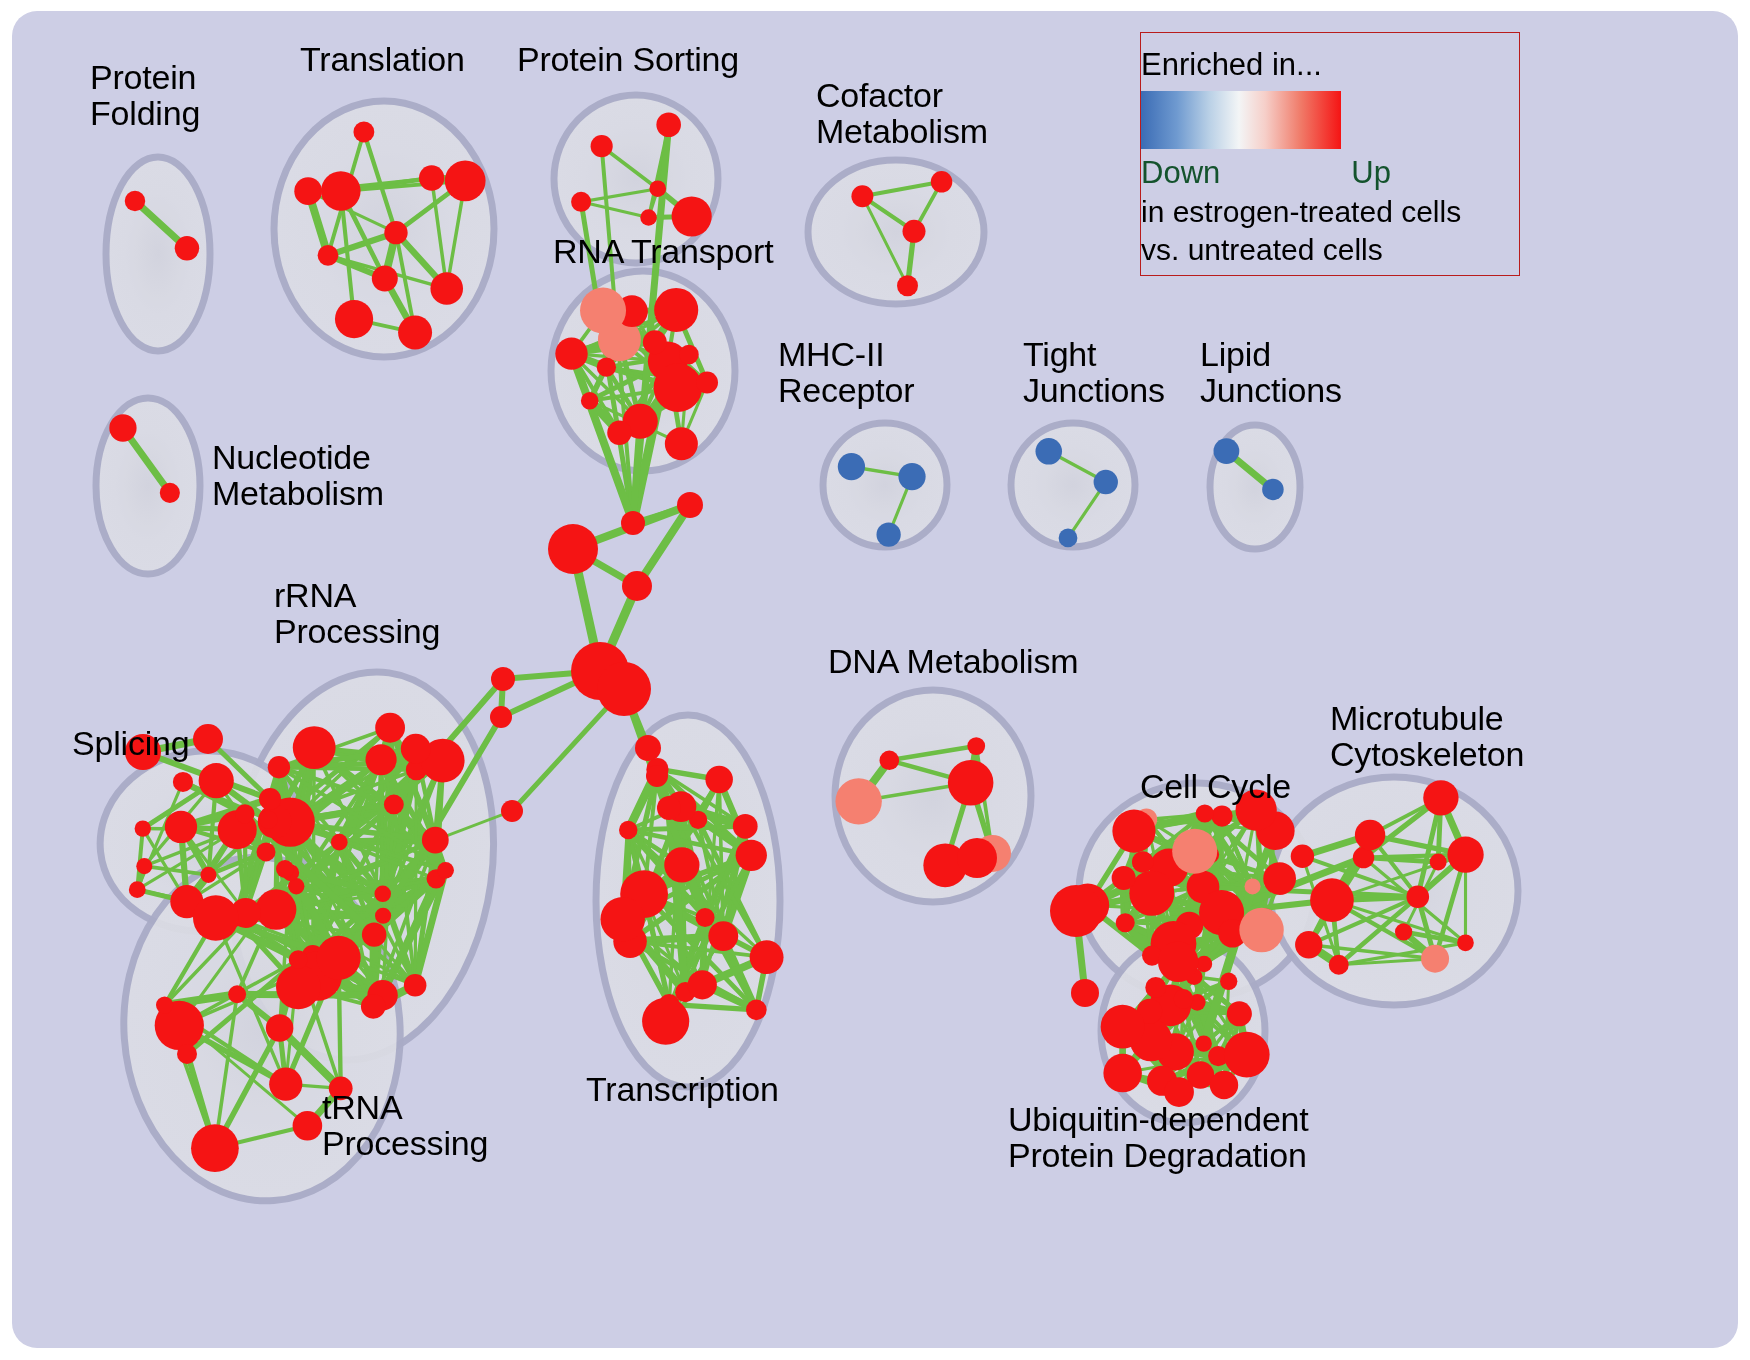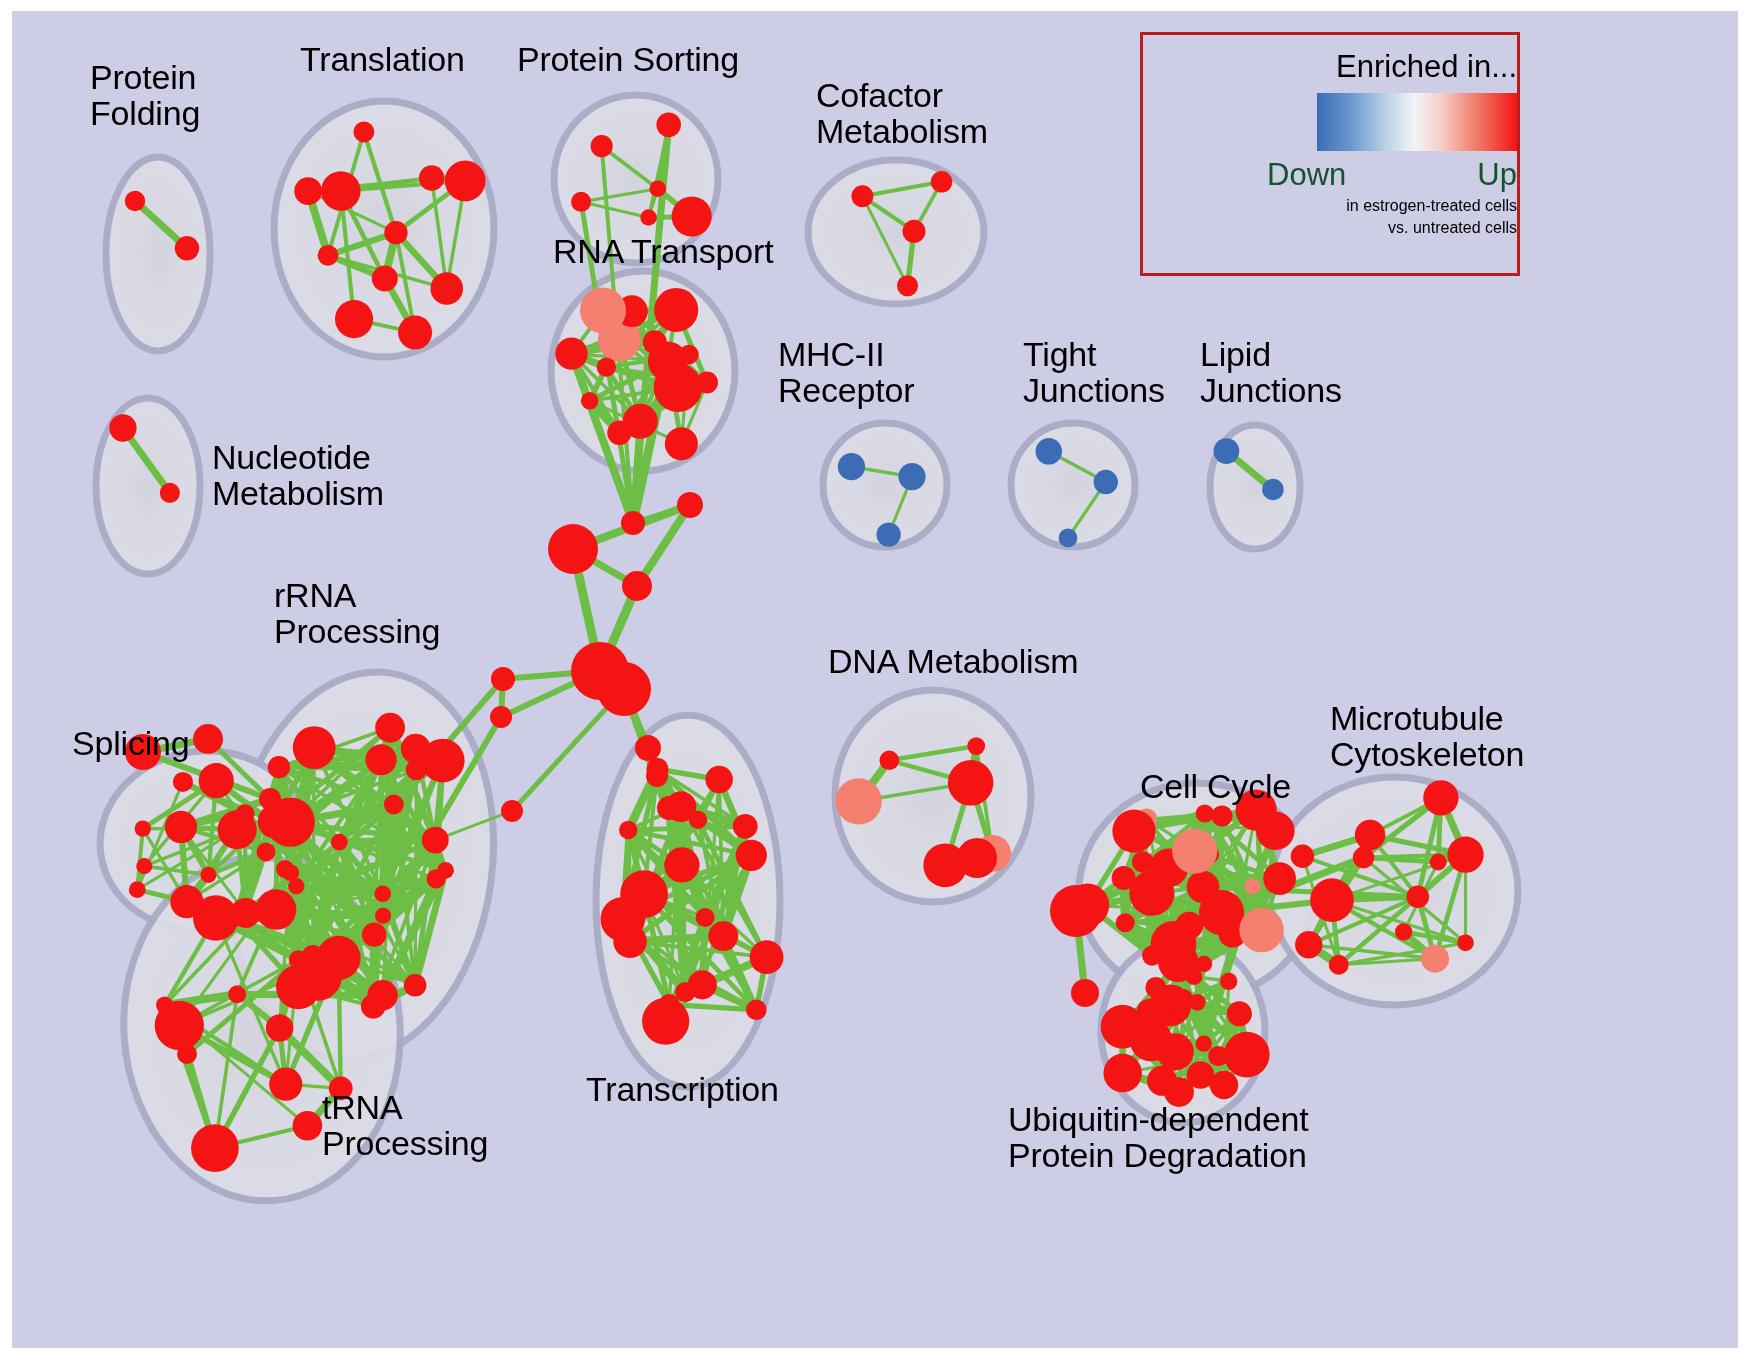--- a/index.html
+++ b/index.html
@@ -1,31 +1,31 @@
 <!DOCTYPE html>
 <html><head>
 <meta charset="utf-8">
 <style>
   html,body{margin:0;padding:0;background:#ffffff;}
   #page{position:relative;width:1750px;height:1360px;background:#ffffff;overflow:hidden;
         font-family:"Liberation Sans",sans-serif;}
-  #canvas{position:absolute;left:12px;top:11px;width:1726px;height:1337px;background:#cdcee5;}
+  #canvas{position:absolute;left:12px;top:11px;width:1726px;height:1337px;background:#cdcee5;border-radius:25px;}
   svg.net{position:absolute;left:0;top:0;width:100%;height:100%;display:block;}
   .clabel{position:absolute;color:#000;font-family:"Liberation Sans",sans-serif;
           font-size:34px;line-height:1.06;white-space:pre;letter-spacing:-0.2px;}
   #legend{position:absolute;left:1128px;top:21px;width:380px;height:244px;
-          background:#cdcee5;border:3px solid #b91c1c;box-sizing:border-box;
-          display:flex;flex-direction:column;align-items:flex-end;}
+          background:#cdcee5;border:1px solid #b91c1c;box-sizing:border-box;
+          display:flex;flex-direction:column;align-items:flex-start;}
   #legend .ltitle{font-size:31px;color:#000;margin-top:14px;}
   #gradbar{width:200px;height:58px;margin-top:8px;
            background:linear-gradient(to right,#3b6cb5 0%,#6f9ad0 18%,#b9d0e6 34%,#f3f5f6 49%,
                       #f6cfc9 62%,#f07a68 80%,#f51414 100%);}
   #legend .lrow{width:250px;display:flex;justify-content:space-between;margin-top:6px;}
   #legend .lrow span{font-size:31px;color:#14532d;}
-  #legend .lsub{font-size:16px;color:#000;margin-top:4px;text-align:center;line-height:1.12;}
+  #legend .lsub{font-size:30px;color:#000;margin-top:4px;text-align:center;line-height:1.12;}
 </style>
 </head>
 <body>
 
 <div id="page">
   <div id="canvas">
 
     <svg class="net" viewBox="0 0 1726 1337" preserveAspectRatio="none">
       <defs>
         <radialGradient id="blobg" cx="50%" cy="50%" r="50%">

